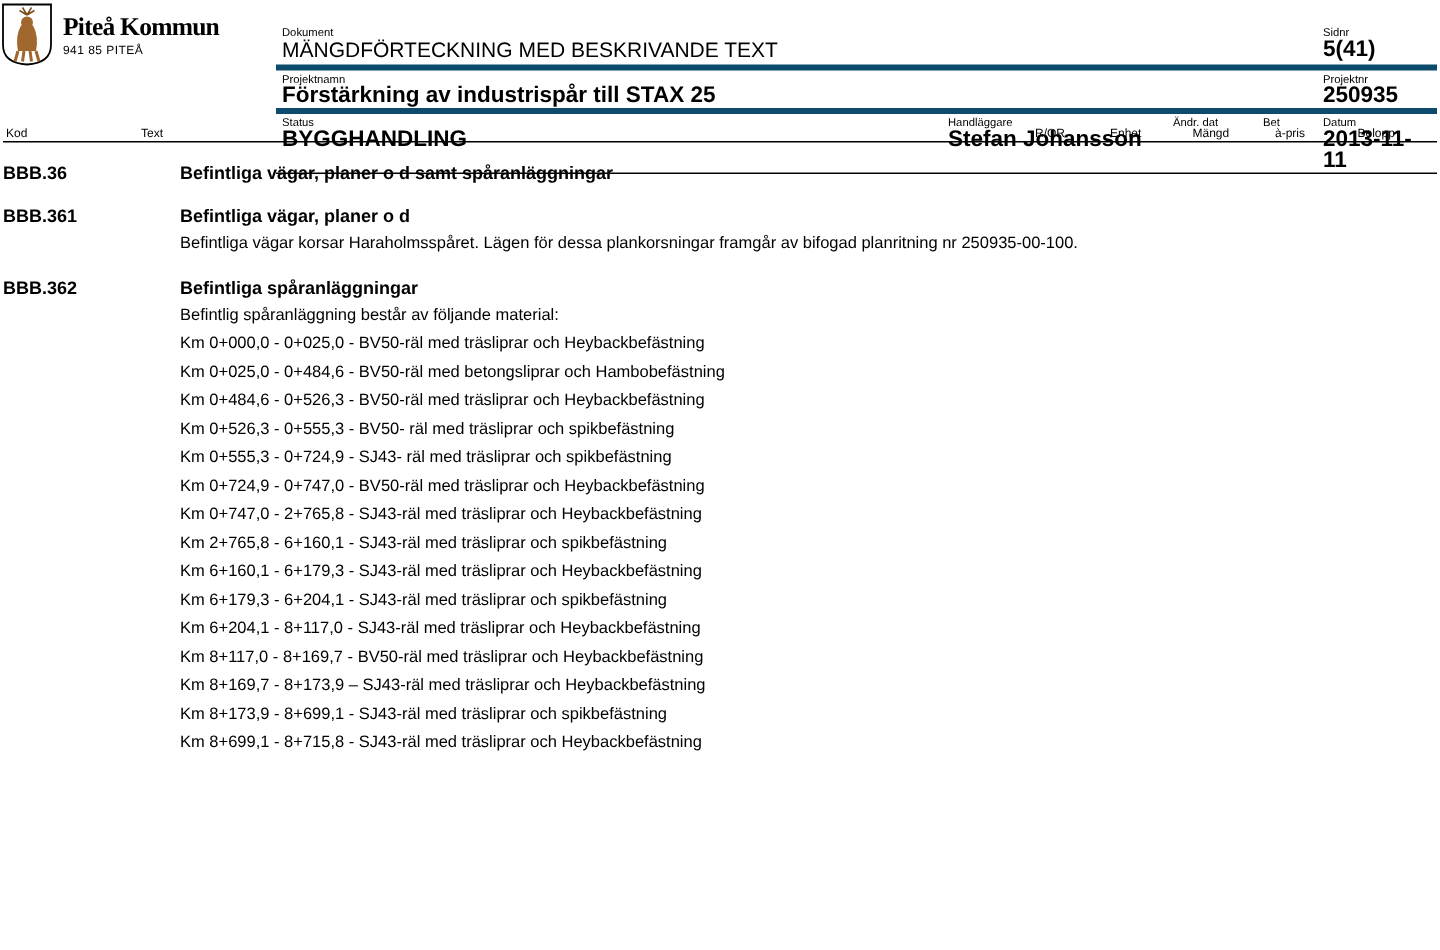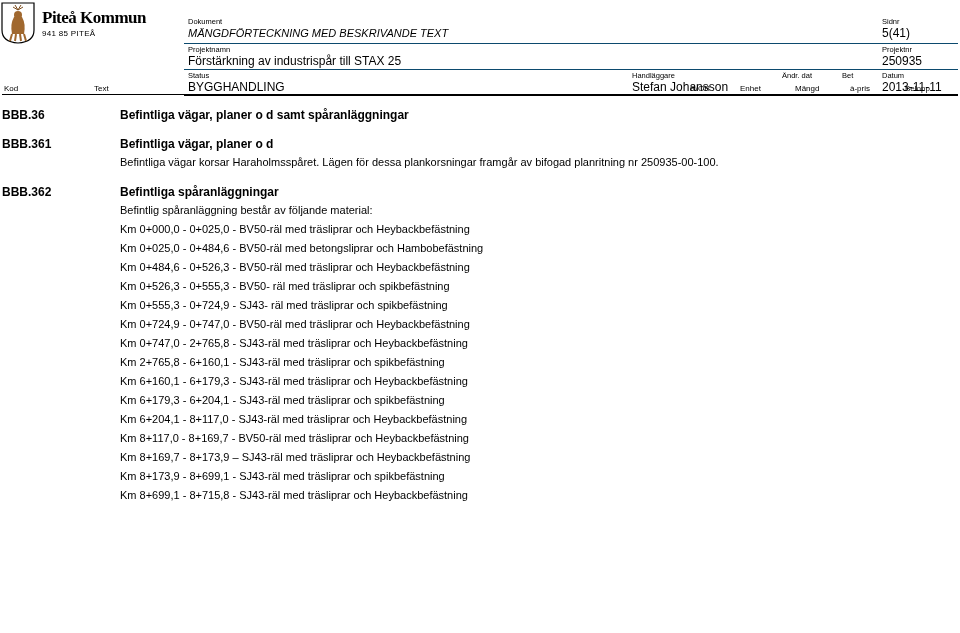--- a/index.html
+++ b/index.html
@@ -49,44 +49,44 @@
     margin-top: 1px;
   }
   
   .hdr {
     position: absolute;
     left: 184px;
     top: 16px;
     right: 2px;
   }
   .hdr-row {
-    border-top: 1px solid #0c4a6e;
+    border-top: 4px solid #0c4a6e;
     display: flex;
   }
   .hdr-row.first { border-top: none; }
   .hdr-bottom { border-bottom: 1px solid #000; }
   .hdr-cell {
     box-sizing: border-box;
     padding: 0 4px;
   }
   .hdr-label {
     font-size: 7.5px;
     line-height: 9px;
     padding-top: 1px;
   }
   .hdr-val {
-    font-size: 12px;
+    font-size: 15px;
     line-height: 14px;
     padding-bottom: 1px;
+    font-weight: bold;
   }
   .hdr-title {
-    font-size: 11px;
+    font-size: 14px;
     line-height: 15px;
     padding-bottom: 2px;
-    font-style: italic;
   }
   
   .colhdr {
     position: absolute;
     left: 2px;
     right: 2px;
     top: 84px;
     border-bottom: 1px solid #000;
     display: flex;
     font-size: 8px;

